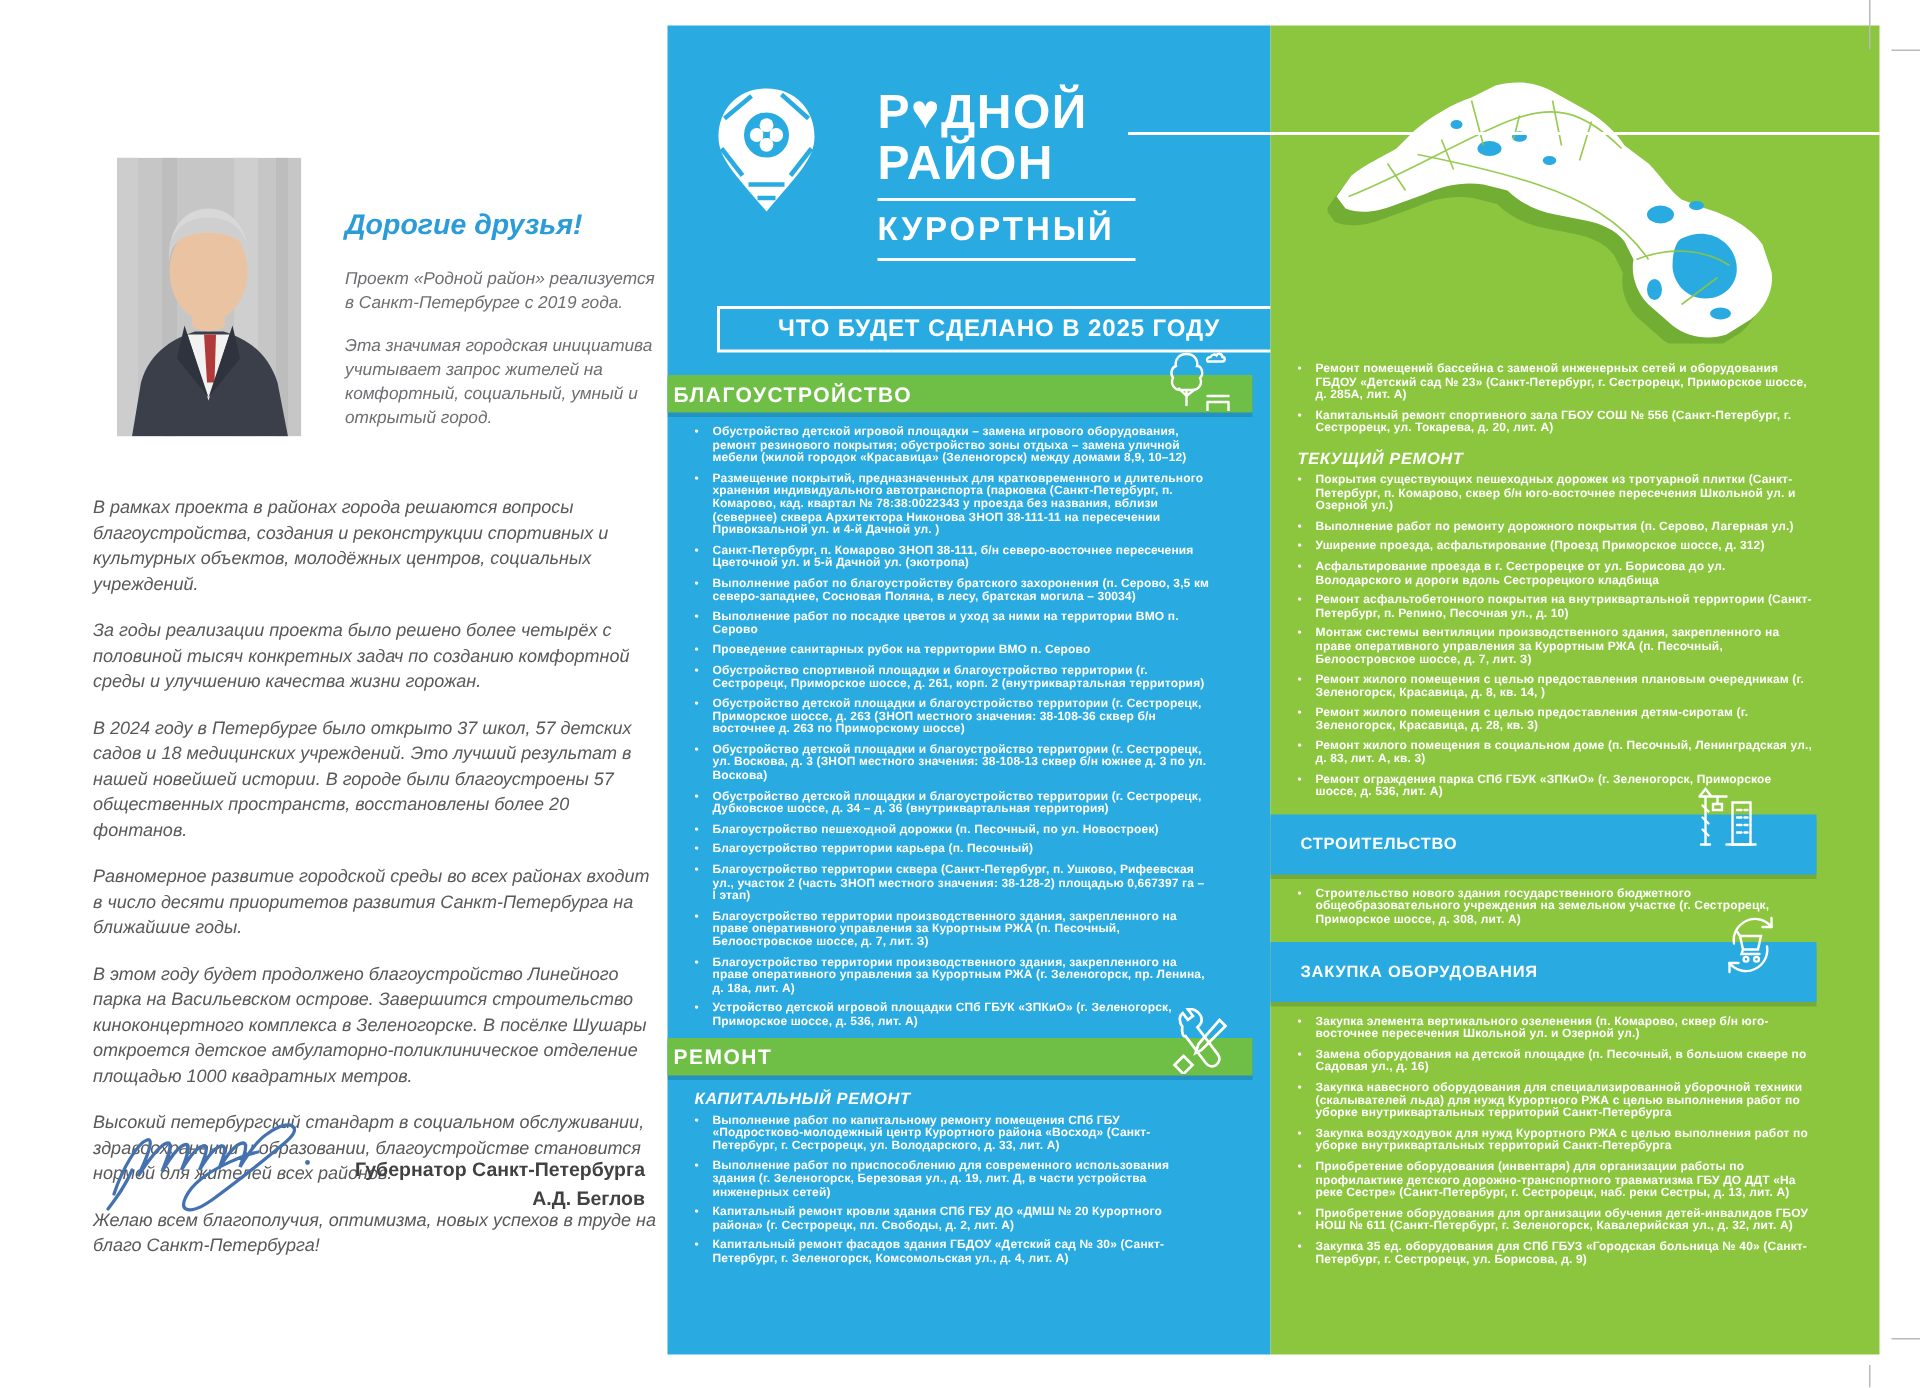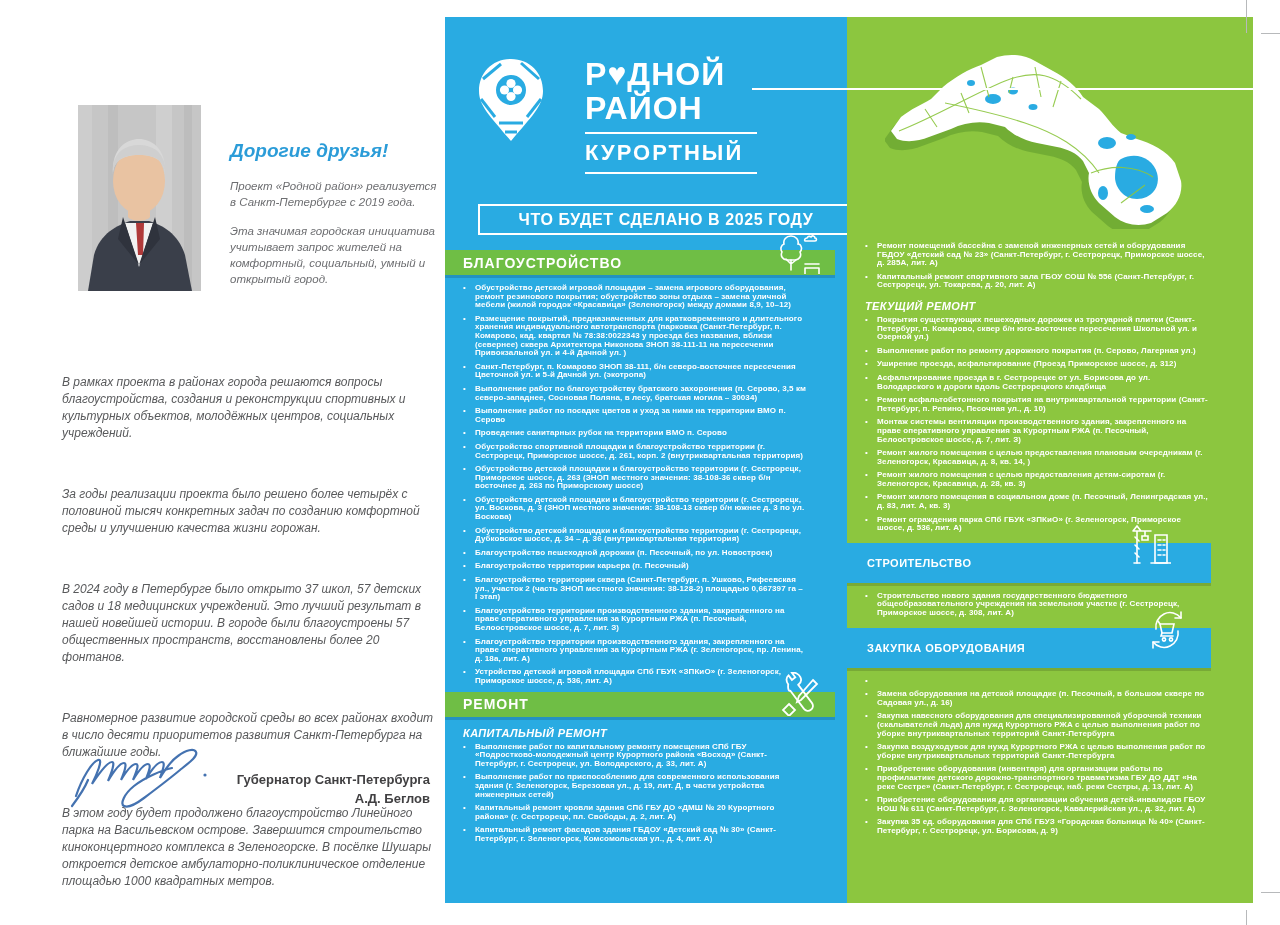--- a/index.html
+++ b/index.html
@@ -9,21 +9,21 @@
 
   
   .photo { position:absolute; left:78px; top:105px; width:123px; height:186px; overflow:hidden; }
   .greet-head { position:absolute; left:230px; top:140px; width:215px;
                 font-size:19px; font-weight:bold; font-style:italic; color:#2b9cd8; }
   .side-text { position:absolute; left:230px; top:178px; width:212px;
                font-size:11.5px; font-style:italic; color:#6d6e71; line-height:16px; }
   .side-text p { margin-bottom:13px; }
   .body-text { position:absolute; left:62px; top:330px; width:378px;
                font-size:12px; font-style:italic; color:#58595b; line-height:17px; }
-  .body-text p { margin-bottom:14px; white-space:pre-line;margin-top:44px; }
+  .body-text p { margin-bottom:14px; white-space:pre-line; }
   .signature { position:absolute; left:68px; top:718px; width:180px; height:95px; }
   .gov-caption { position:absolute; left:225px; top:770px; width:205px; text-align:right;
                  font-size:13px; font-weight:bold; color:#414042; line-height:19px; }
 
   
   .col { position:absolute; top:17px; height:886px; }
   .col-blue  { left:445px; width:402px; background:#29abe2; z-index:0; }
   .col-green { left:847px; width:406px; background:#8cc63f; z-index:0; }
 
   .connector-line { position:absolute; left:752px; top:88px; width:501px; height:2px;
@@ -38,21 +38,21 @@
   .logo-district { font-size:22px; font-weight:bold; letter-spacing:2px; }
 
   .banner { margin:24px 0 0 33px; width:376px; height:31px; border:2px solid #fff;
             color:#fff; font-weight:bold; font-size:16px; letter-spacing:0.6px;
             display:flex; align-items:center; justify-content:center; }
 
   
   .bar { position:relative; color:#fff; font-weight:bold; display:flex; align-items:center;
          box-shadow:0 3px 0 rgba(0,0,0,0.14); }
   .bar-green { width:390px; height:25px; background:#6fbe45; font-size:14px;
-               letter-spacing:1px; padding-left:18px; margin-top:15px; }
+               letter-spacing:1px; padding-left:4px; margin-top:15px; }
   .bar-blue  { width:364px; height:40px; background:#29abe2; font-size:11px;
                letter-spacing:0.5px; padding-left:20px; margin-top:10px; }
   .bar-icon { position:absolute; right:14px; top:-20px; width:44px; height:44px; }
   .bar-icon svg { width:100%; height:100%; }
 
   
   .list { padding:9px 14px 0 18px; }
   .li { display:flex; margin-bottom:5px; }
   .li .b { flex:0 0 12px; color:#fff; font-size:8px; line-height:8.6px; }
   .li .t { color:#fff; font-size:8px; font-weight:bold; line-height:8.6px;
@@ -384,20 +384,21 @@
           <path d="M13,13 L15,16 M17,25 L16,28 L28,28"></path>
           <circle cx="19" cy="31.5" r="1.6"></circle>
             <circle cx="26" cy="31.5" r="1.6"></circle>
         </svg>
       </span>
     </div>
 
     <div class="list" data-interactable="false">
         <div class="li" data-interactable="false">
           <span class="b" data-interactable="false">•</span>
+          <span class="t" data-interactable="false">Закупка элемента вертикального озеленения (п. Комарово, сквер б/н юго-восточнее пересечения Школьной ул. и Озерной ул.)</span>
         </div>
         <div class="li" data-interactable="false">
           <span class="b" data-interactable="false">•</span>
           <span class="t" data-interactable="false">Замена оборудования на детской площадке (п. Песочный, в большом сквере по Садовая ул., д. 16)</span>
         </div>
         <div class="li" data-interactable="false">
           <span class="b" data-interactable="false">•</span>
           <span class="t" data-interactable="false">Закупка навесного оборудования для специализированной уборочной техники (скалывателей льда) для нужд Курортного РЖА с целью выполнения работ по уборке внутриквартальных территорий Санкт-Петербурга</span>
         </div>
         <div class="li" data-interactable="false">

